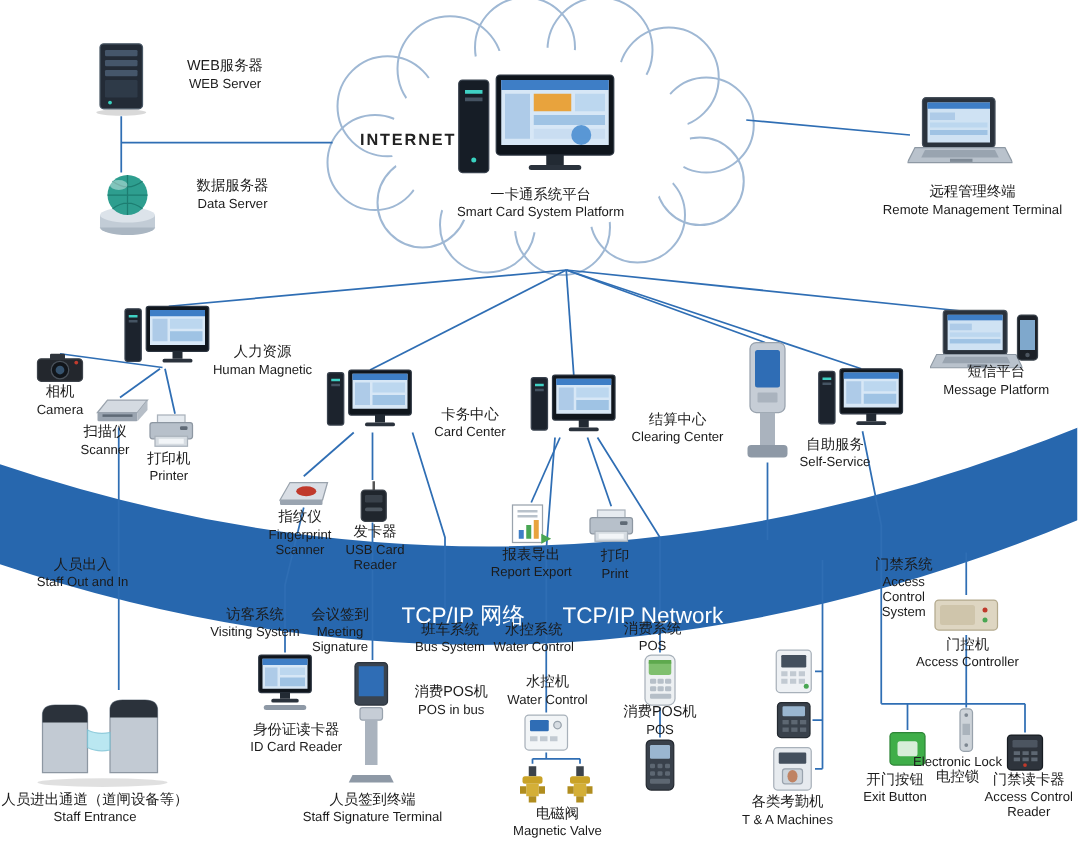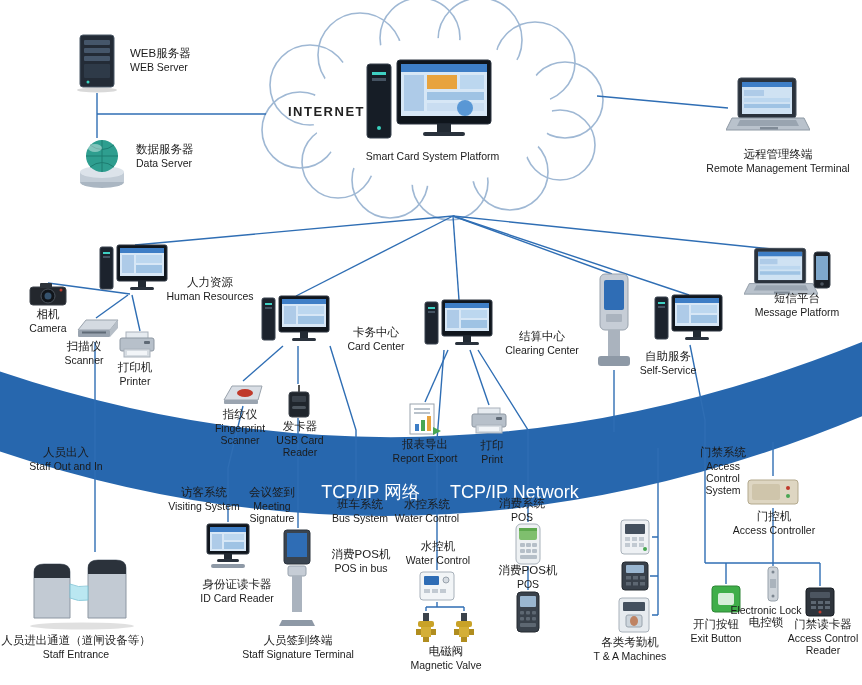--- a/index.html
+++ b/index.html
@@ -5,21 +5,21 @@
   *{margin:0;padding:0;box-sizing:border-box}
   html,body{background:#fff}
   body{font-family:"Liberation Sans","DejaVu Sans",sans-serif;color:#1b1b1b}
   .stage{position:relative;width:862px;height:685px;background:#fff;overflow:hidden}
   .layer{position:absolute;left:0;top:0;width:862px;height:685px}
   .icon{position:absolute}
   .icon svg{display:block;width:100%;height:100%}
   .lbl{position:absolute;text-align:center;line-height:1.18}
   .lbl .cn{font-size:11.5px}
   .lbl .en{font-size:10.5px}
-  .lbl.left{text-align:left}
+  .lbl.left{text-align:center}
   .internet-lbl{position:absolute;left:288px;top:104px;font-size:13px;letter-spacing:1.5px;color:#222;font-weight:bold}
   .band-lbl{position:absolute;left:300px;top:480px;width:300px;text-align:center;color:#fff;font-weight:normal;font-size:18px}
   .band-lbl .gap{display:inline-block;width:30px}
 </style>
 </head>
 <body>
 
 <div class="stage">
 
   <svg class="layer" viewBox="0 0 862 685">
@@ -505,29 +505,30 @@
 
   <div class="lbl left" style="left:130px;top:47px;width:100px">
     <div class="cn">WEB服务器</div>
       <div class="en">WEB Server</div>
   </div>
   <div class="lbl left" style="left:136px;top:143px;width:100px">
     <div class="cn">数据服务器</div>
       <div class="en">Data Server</div>
   </div>
   <div class="lbl" style="left:330px;top:150px;width:205px">
+    <div class="cn">一卡通系统平台</div>
       <div class="en">Smart Card System Platform</div>
   </div>
   <div class="lbl" style="left:688px;top:148px;width:180px">
     <div class="cn">远程管理终端</div>
       <div class="en">Remote Management Terminal</div>
   </div>
   <div class="lbl" style="left:155px;top:276px;width:110px">
     <div class="cn">人力资源</div>
-      <div class="en">Human Resources</div>
+      <div class="en">Human Magnetic</div>
   </div>
   <div class="lbl" style="left:22px;top:308px;width:52px">
     <div class="cn">相机</div>
       <div class="en">Camera</div>
   </div>
   <div class="lbl" style="left:54px;top:340px;width:60px">
     <div class="cn">扫描仪</div>
       <div class="en">Scanner</div>
   </div>
   <div class="lbl" style="left:104px;top:361px;width:62px">

